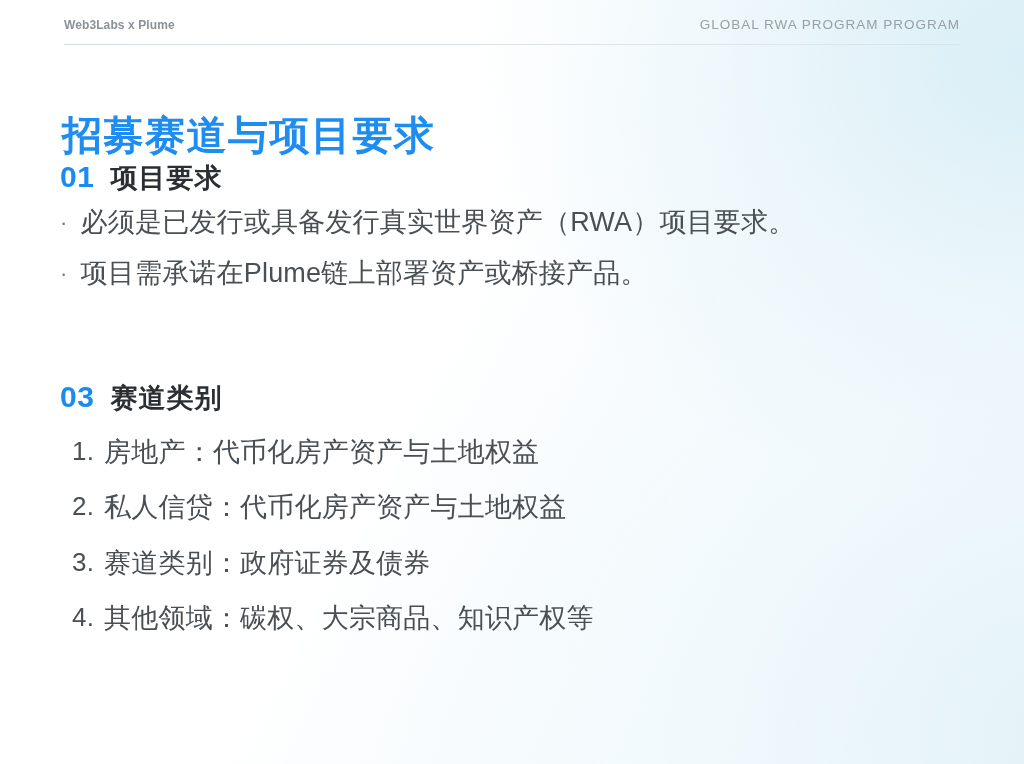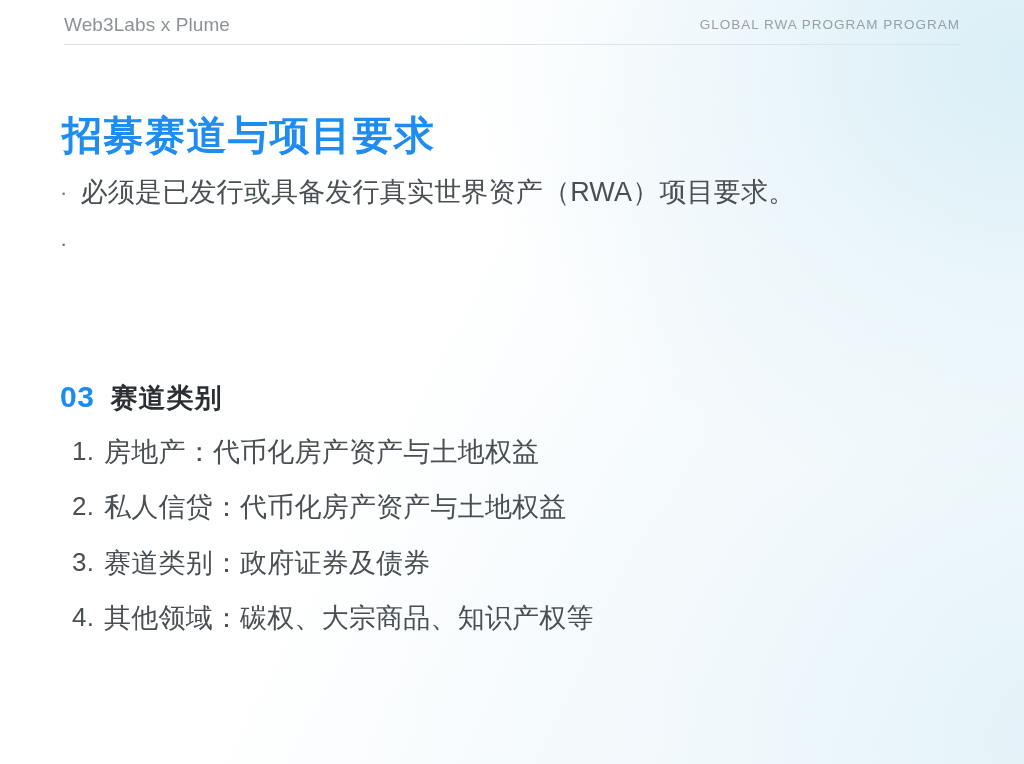--- a/index.html
+++ b/index.html
@@ -32,24 +32,24 @@
     position: absolute;
     left: 64px;
     right: 64px;
     top: 16px;
     height: 34px;
     display: flex;
     align-items: flex-start;
     justify-content: space-between;
   }
   .header-left {
-    font-size: 19px;
+    font-size: 12px;
     letter-spacing: 0.1px;
     color: #8b9298;
-    font-weight: 400;
+    font-weight: 700;
     line-height: 18px;
     white-space: nowrap;
   }
   .header-right {
     font-size: 13.5px;
     letter-spacing: 1.0px;
     color: #97a0a6;
     font-weight: 400;
     line-height: 18px;
     white-space: nowrap;
@@ -166,27 +166,32 @@
 
   <div class="header">
     <div class="header-left">Web3Labs x Plume</div>
     <div class="header-right">GLOBAL RWA PROGRAM PROGRAM</div>
   </div>
   <div class="header-rule"></div>
 
   <h1 class="page-title">招募赛道与项目要求</h1>
 
   <div class="section section-1">
+    <div class="section-head">
+      <span class="section-num">01</span>
+      <span class="section-name">项目要求</span>
+    </div>
     <ul class="bullets">
       <li>
         <span class="bullet-dot">·</span>
         <span class="bullet-text">必须是已发行或具备发行真实世界资产（RWA）项目要求。</span>
       </li>
       <li>
         <span class="bullet-dot">·</span>
+        <span class="bullet-text">项目需承诺在Plume链上部署资产或桥接产品。</span>
       </li>
     </ul>
   </div>
 
   <div class="section section-2">
     <div class="section-head">
       <span class="section-num">03</span>
       <span class="section-name">赛道类别</span>
     </div>
     <ol class="numbers">

